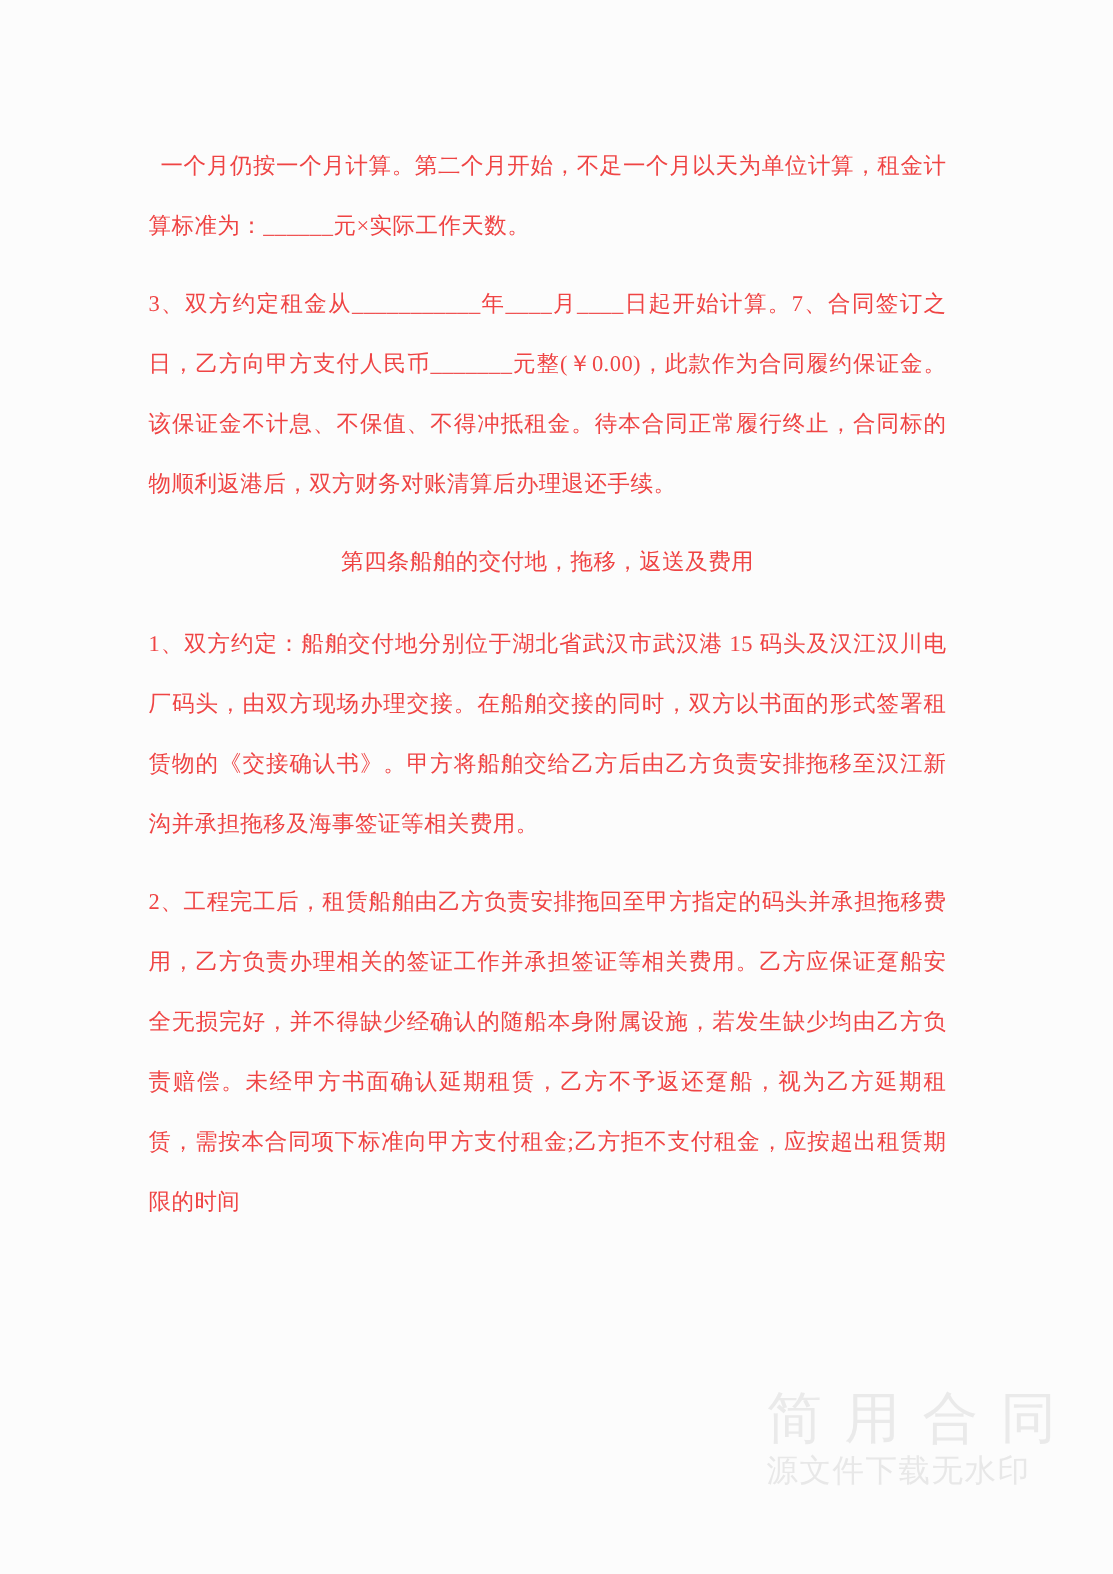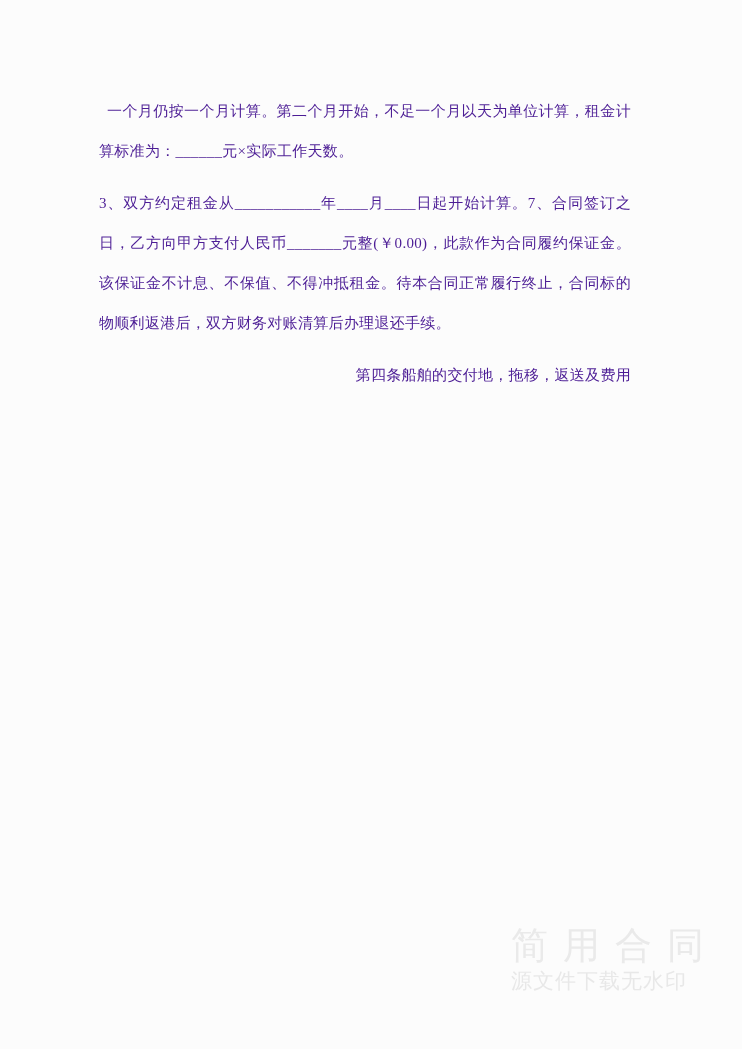--- a/index.html
+++ b/index.html
@@ -19,31 +19,31 @@
     overflow: hidden;
     background: #fcfcfc;
   }
   .content {
     position: absolute;
     left: 99px;
     top: 91px;
     width: 532px;
     font-size: 15px;
     line-height: 40px;
-    color: #4c1d95;
+    color: #ef4444;
     letter-spacing: 0.3px;
     z-index: 1;
   }
   .para {
     margin: 0 0 12px 0;
     text-align: justify;
     text-justify: inter-ideograph;
   }
   .para.heading {
-    text-align: right;
+    text-align: center;
     margin-bottom: 15px;
   }
   .para.continuation {
     text-indent: 8px;
   }
   .para:last-child {
     margin-bottom: 0;
   }
   .watermark {
     position: absolute;
@@ -77,15 +77,17 @@
 
   <div class="watermark">
     <div class="wm-title">简用合同</div>
     <div class="wm-sub">源文件下载无水印</div>
   </div>
 
   <div class="content">
     <p class="para continuation">一个月仍按一个月计算。第二个月开始，不足一个月以天为单位计算，租金计算标准为：______元×实际工作天数。</p>
     <p class="para">3、双方约定租金从___________年____月____日起开始计算。7、合同签订之日，乙方向甲方支付人民币_______元整(￥0.00)，此款作为合同履约保证金。该保证金不计息、不保值、不得冲抵租金。待本合同正常履行终止，合同标的物顺利返港后，双方财务对账清算后办理退还手续。</p>
     <p class="para heading">第四条船舶的交付地，拖移，返送及费用</p>
+    <p class="para">1、双方约定：船舶交付地分别位于湖北省武汉市武汉港 15 码头及汉江汉川电厂码头，由双方现场办理交接。在船舶交接的同时，双方以书面的形式签署租赁物的《交接确认书》。甲方将船舶交给乙方后由乙方负责安排拖移至汉江新沟并承担拖移及海事签证等相关费用。</p>
+    <p class="para">2、工程完工后，租赁船舶由乙方负责安排拖回至甲方指定的码头并承担拖移费用，乙方负责办理相关的签证工作并承担签证等相关费用。乙方应保证趸船安全无损完好，并不得缺少经确认的随船本身附属设施，若发生缺少均由乙方负责赔偿。未经甲方书面确认延期租赁，乙方不予返还趸船，视为乙方延期租赁，需按本合同项下标准向甲方支付租金;乙方拒不支付租金，应按超出租赁期限的时间</p>
   </div>
 
 </div>
 
 </body></html>

